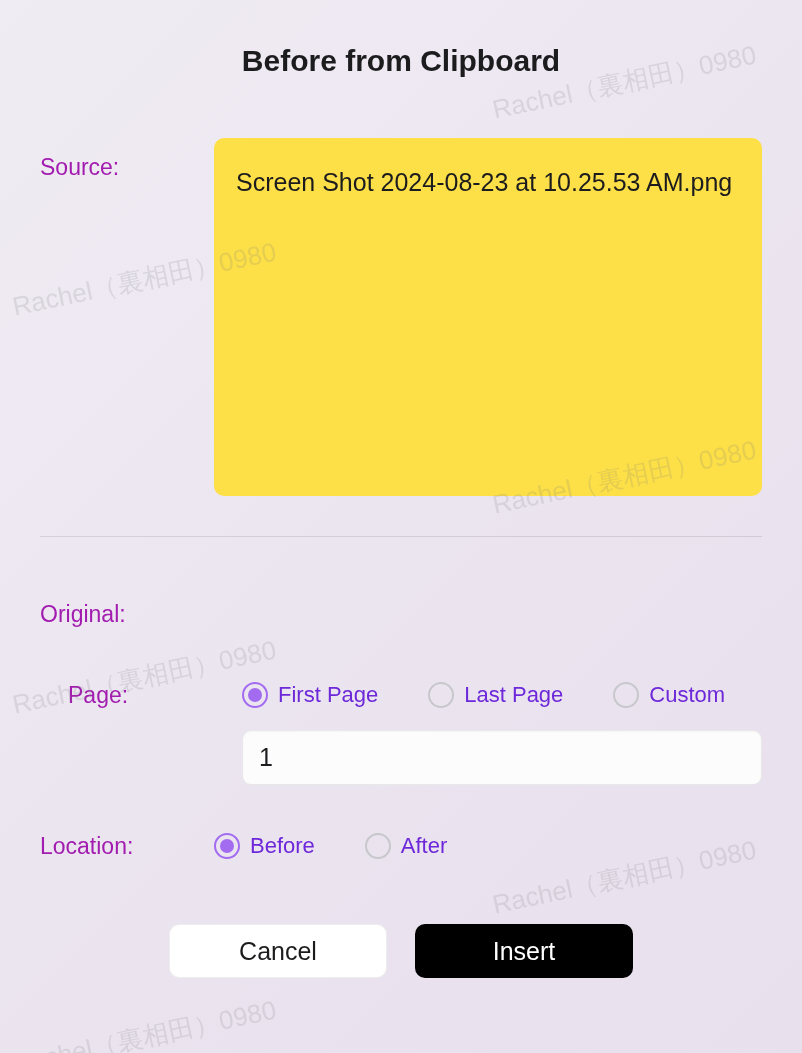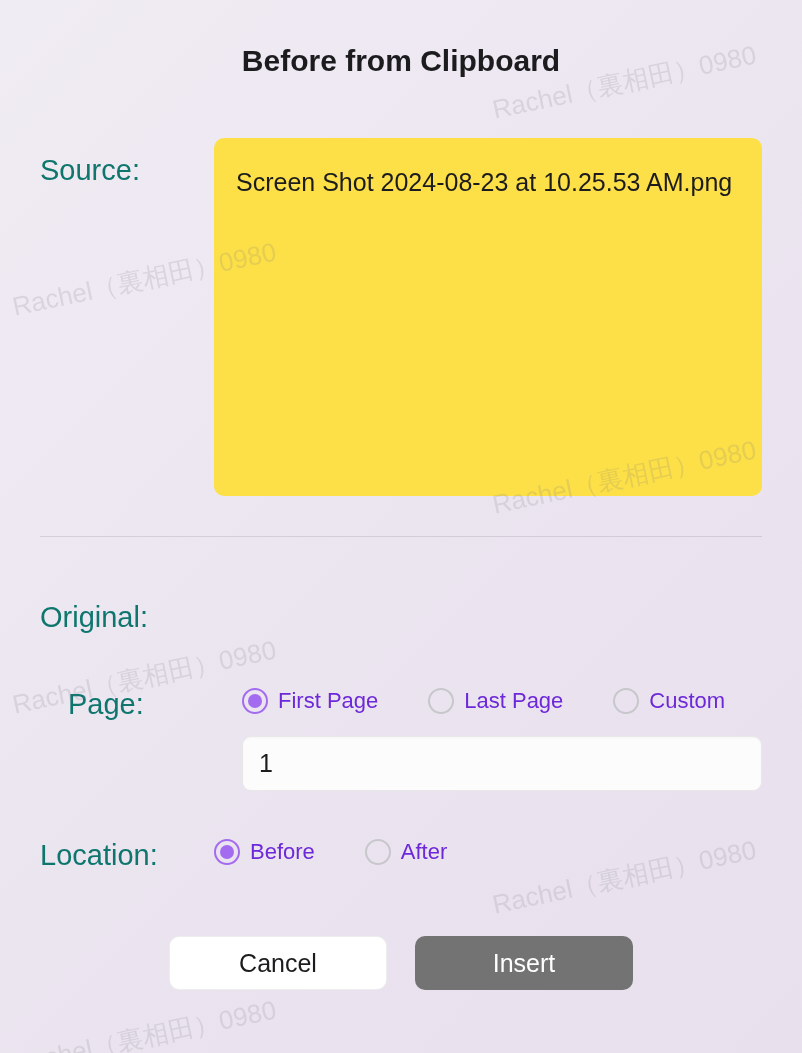--- a/index.html
+++ b/index.html
@@ -36,24 +36,24 @@
       color: #1c1c1e;
     }
     .row {
       display: flex;
       align-items: flex-start;
       margin-bottom: 16px;
     }
     .row-label {
       width: 174px;
       flex-shrink: 0;
-      font-size: 29px;
+      font-size: 23px;
       font-weight: 500;
       padding-top: 16px;
-      color: #0f766e;
+      color: #a21caf;
     }
     .row-content {
       flex: 1;
     }
     .source-box {
       background: #fde047;
       border-radius: 10px;
       padding: 28px 22px;
       min-height: 358px;
       font-size: 25px;
@@ -137,21 +137,21 @@
       display: flex;
       align-items: center;
       justify-content: center;
     }
     .btn-cancel {
       background: #ffffff;
       color: #1c1c1e;
       border: 1px solid rgba(0,0,0,0.07);
     }
     .btn-insert {
-      background: #737373;
+      background: #000000;
       color: #ffffff;
     }
     .row-original {
       margin-bottom: 38px;
     }
     .row-page {
       margin-bottom: 32px;
       margin-left: 28px;
     }
     .row-location .radio-group {

